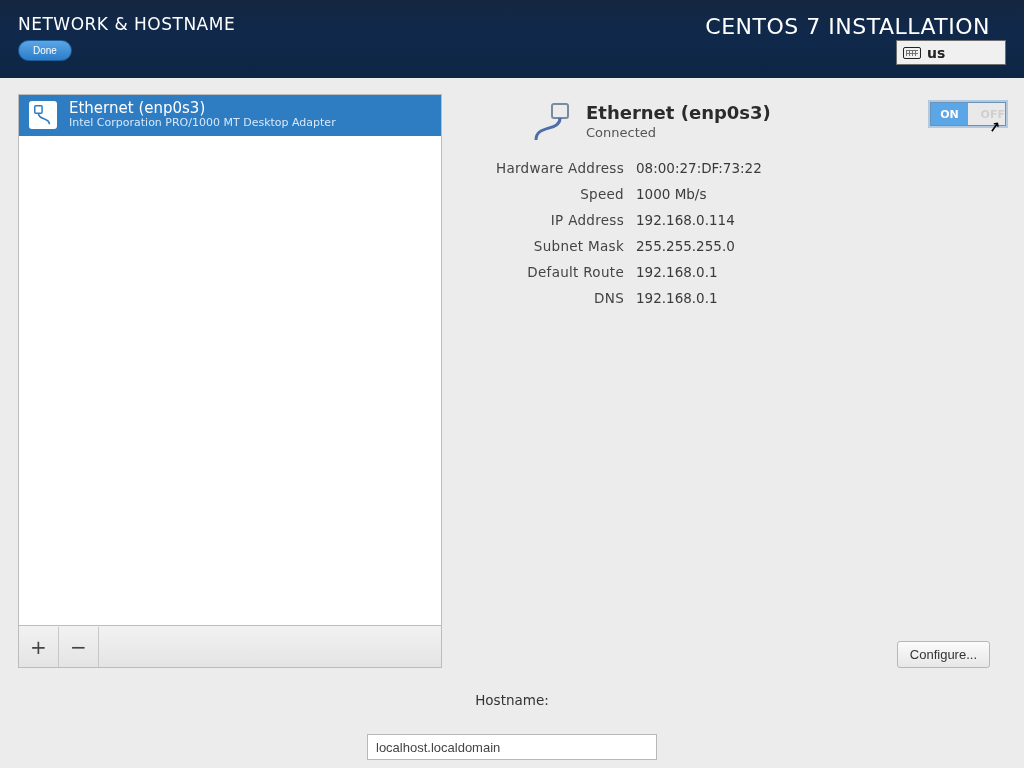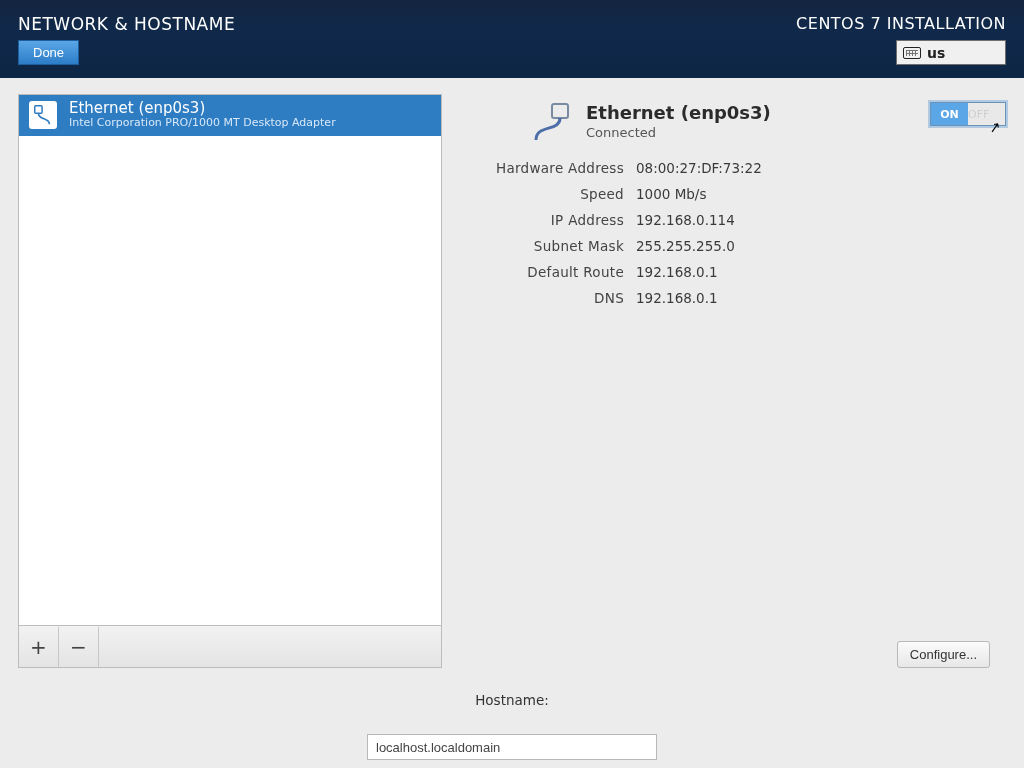--- a/index.html
+++ b/index.html
@@ -6,21 +6,21 @@
   html, body { width: 1024px; height: 768px; font-family: "DejaVu Sans","Cantarell","Helvetica Neue",Arial,sans-serif; overflow: hidden; background: #e9e9e9; }
   
   .banner {
     height: 78px;
     background: linear-gradient(to bottom, #14263f 0%, #10294b 40%, #0e2645 100%);
     color: #fff;
     position: relative;
     padding: 14px 18px 16px 18px;
   }
   .banner .title { font-size: 17px; font-weight: 500; letter-spacing: .5px; }
-  .banner .install-title { position: absolute; top: 14px; right: 18px; font-size: 16px; font-weight: 400; letter-spacing: .5px; }
+  .banner .install-title { position: absolute; top: 14px; right: 34px; font-size: 22px; font-weight: 400; letter-spacing: .5px; }
   .kb-layout {
     position: absolute; top: 40px; right: 18px;
     width: 110px; height: 25px;
     background: #f0f0f0; color: #222;
     border: 1px solid #6e6e6e;
     display: flex; align-items: center;
     padding-left: 6px; font-size: 14px; font-weight: 600;
   }
   .kb-layout .kb-icon {
     width: 18px; height: 12px; border: 1.5px solid #222; border-radius: 2px;
@@ -30,22 +30,22 @@
     content:""; position:absolute; left:2px; right:2px; top:2px; bottom:2px;
     background:
       repeating-linear-gradient(to right, #222 0 1px, transparent 1px 3px),
       repeating-linear-gradient(to bottom, #222 0 1px, transparent 1px 3px);
     opacity:.6;
   }
   .done-btn {
     position: absolute; left: 18px; top: 40px;
     background: linear-gradient(to bottom,#5aa6e6,#2c7dc8);
     border: 1px solid #1e5e9c;
-    color: #fff; font-size: 13px;
-    padding: 4px 14px; border-radius: 0;
+    color: #fff; font-size: 10px;
+    padding: 4px 14px; border-radius: 11px;
     cursor: pointer;
   }
   
   .page { background: #ececec; height: calc(768px - 78px); padding: 16px 18px; position: relative; }
   .columns { display: flex; gap: 22px; height: 574px; }
   
   .iface-list {
     width: 424px; background: #fff; border: 1px solid #bcbcbc;
     display: flex; flex-direction: column;
   }
@@ -80,21 +80,21 @@
   .dev-header .big-ic { width: 46px; height: 40px; }
   .dev-header .dev-title { font-size: 18px; font-weight: 600; color:#2b2b2b; }
   .dev-header .dev-status { font-size: 13px; color:#555; margin-top:2px; }
   .toggle {
     position:absolute; right:0; top:8px;
     width: 76px; height: 24px; border:1px solid #6b93b7;
     display:flex; cursor:pointer; background:#000000;
     box-shadow: 0 0 0 2px rgba(70,140,210,.35);
   }
   .toggle .on  { flex:1; background:#5aa6e6; color:#fff; display:flex;align-items:center;justify-content:center; font-size:11px; font-weight:700; }
-  .toggle .off { flex:1; background:#e9e9e9; color:#cfcfcf; display:flex;align-items:center;justify-content:flex-start; font-size:11px; font-weight:400; position:relative;}
+  .toggle .off { flex:1; background:#e9e9e9; color:#cfcfcf; display:flex;align-items:center;justify-content:flex-end; font-size:11px; font-weight:700; position:relative;}
   .toggle .cursor { position:absolute; right:4px; bottom:-10px; font-size:14px; color:#000;}
   .kv { display:grid; grid-template-columns: 160px auto; row-gap: 10px; column-gap: 12px; font-size: 13.5px; color:#3a3a3a; }
   .kv .k { text-align: right; color:#444; letter-spacing:.3px;}
   .configure-btn {
     position:absolute; right:16px; bottom:0;
     background: linear-gradient(#fbfbfb,#e7e7e7);
     border:1px solid #b8b8b8; border-radius:3px;
     padding: 5px 12px; font-size:13px; cursor:pointer; color:#333;
   }
   

